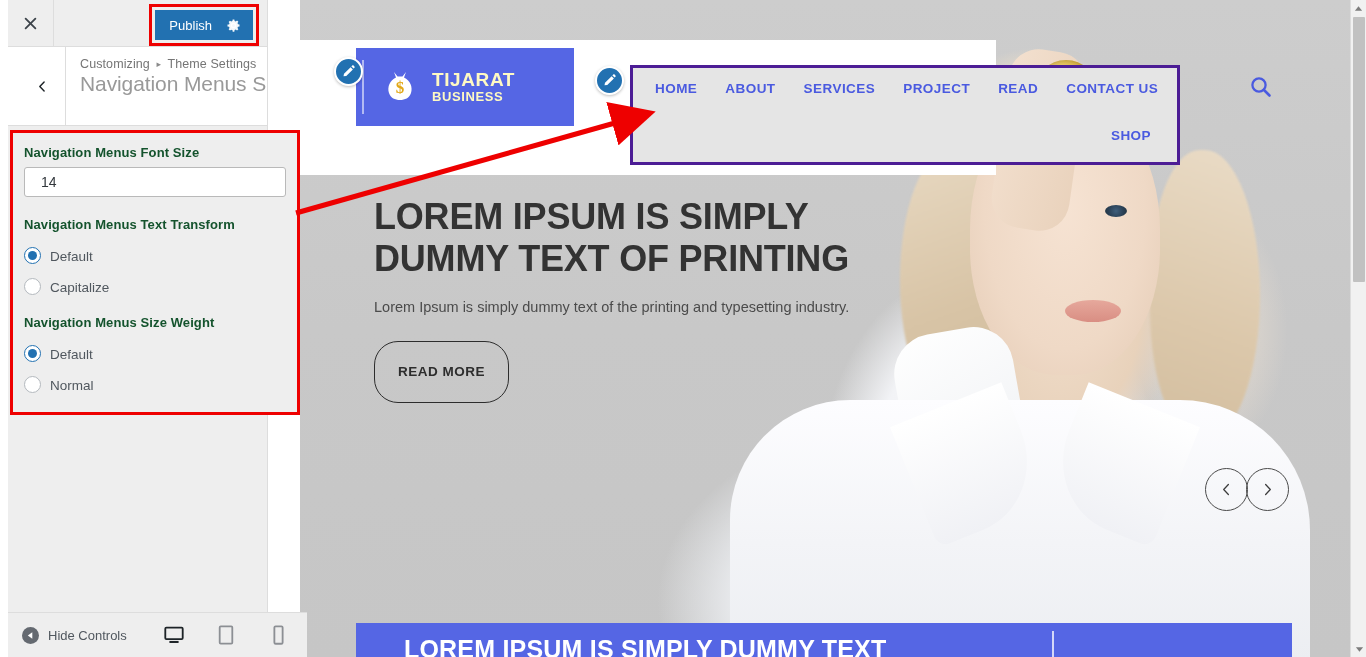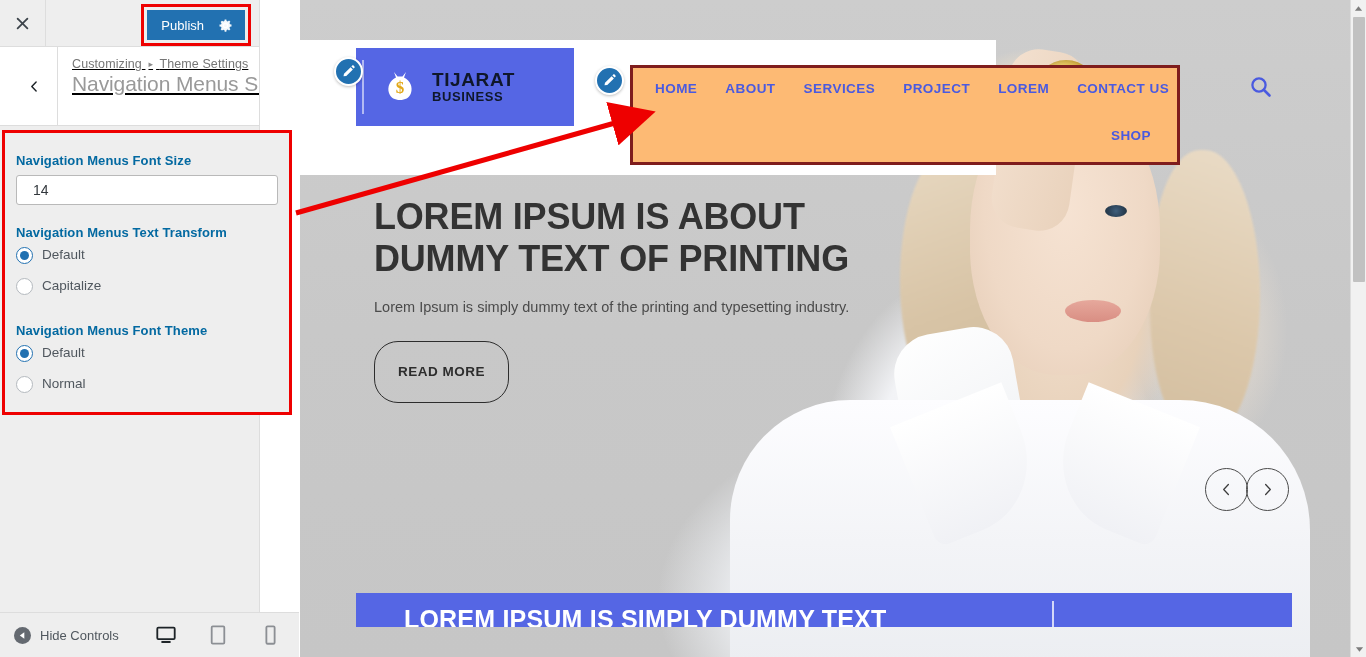--- a/index.html
+++ b/index.html
@@ -6,26 +6,25 @@
   html, body {
     width: 1366px; height: 657px;
     overflow: hidden;
     font-family: "Liberation Sans", sans-serif;
     background: #fff;
   }
   #app { position: relative; width: 1366px; height: 657px; }
 
   
   .sidebar {
-    position: absolute; left: 0; top: 0;
+    position: absolute; left: 8px; top: 0;
     width: 260px; height: 657px;
     background: #eeeeee;
     border-right: 1px solid #dddddd;
     z-index: 20;
-    text-decoration: underline;
   }
   .sb-topbar {
     position: relative;
     height: 47px;
     background: #eeeeee;
     border-bottom: 1px solid #dddddd;
     display: flex; align-items: center;
   }
   .close-btn {
     width: 46px; height: 46px;
@@ -100,41 +99,40 @@
   }
   .controls {
     position: absolute;
     left: 5px; top: 133px;
     width: 284px; height: 279px;
     background: #eeeeee;
     padding: 12px 11px 0 11px;
   }
   .ctl-label {
     font-size: 13px;
-    color: #0369a1;
+    color: #14532d;
     font-weight: bold;
     margin-bottom: 7px;
     letter-spacing: .1px;
-    margin-top: 8px;
   }
   .num-input {
     width: 100%;
     height: 30px;
     border: 1px solid #b9b9b9;
     border-radius: 3px;
     background: #fff;
     font-size: 14px;
     color: #32373c;
     padding: 0 16px;
     font-family: "Liberation Sans", sans-serif;
     outline: none;
   }
   .grp { margin-top: 20px; }
   .radio-row {
-    display: flex; align-items: flex-start;
+    display: flex; align-items: flex-end;
     gap: 9px;
     height: 25px;
     margin-bottom: 6px;
     cursor: pointer;
   }
   .radio {
     width: 17px; height: 17px;
     border-radius: 50%;
     border: 1px solid #b4b9be;
     background: #fff;
@@ -298,21 +296,21 @@
     z-index: 6;
   }
   .logo-rule {
     position: absolute; left: 6px; top: 12px;
     width: 2px; height: 54px;
     background: rgba(255,255,255,.55);
   }
   .logo-bag { margin-left: 24px; flex: 0 0 auto; }
   .logo-txt {
     margin-left: 12px;
-    color: #0f172a;
+    color: #fef9c3;
     line-height: 1.05;
   }
   .logo-l1 { font-size: 19px; font-weight: bold; letter-spacing: .6px; }
   .logo-l2 { font-size: 13px; font-weight: bold; letter-spacing: .6px; }
 
   .edit-pin {
     position: absolute;
     width: 29px; height: 29px;
     border-radius: 50%;
     background: #2271b1;
@@ -322,23 +320,23 @@
     cursor: pointer;
     z-index: 8;
   }
   #pin-logo { left: 334px; top: 57px; }
   #pin-nav  { left: 595px; top: 66px; }
 
   .nav-hl {
     position: absolute;
     left: 630px; top: 65px;
     width: 550px; height: 100px;
-    border: 3px solid #7f1d1d;
+    border: 3px solid #4c1d95;
     z-index: 7;
-    background: #fdba74;
+    background: #e5e5e5;
   }
   .nav-list {
     position: absolute;
     left: 0; top: 0; right: 0; bottom: 0;
     padding: 13px 12px 0 8px;
   }
   .nav-row { display: flex; align-items: flex-start; }
   .nav-item {
     color: #4a5ae0;
     font-size: 13.5px;
@@ -402,21 +400,21 @@
     background: transparent;
     display: flex; align-items: center; justify-content: center;
     cursor: pointer;
     color: #3b3b3b;
   }
   .snav.next { margin-left: -2px; }
 
   
   .band {
     position: absolute;
-    left: 356px; top: 593px;
+    left: 356px; top: 623px;
     width: 936px; height: 34px;
     background: #5566e4;
     z-index: 5;
     overflow: hidden;
   }
   .band-txt {
     position: absolute;
     left: 48px; top: 12px;
     color: #fff;
     font-size: 25px;
@@ -507,38 +505,38 @@
     </svg>
   </div>
 
   <div class="nav-hl">
     <nav class="nav-list">
       <div class="nav-row">
         <a class="nav-item">HOME</a>
         <a class="nav-item">ABOUT</a>
         <a class="nav-item">SERVICES</a>
         <a class="nav-item">PROJECT</a>
-        <a class="nav-item">LOREM</a>
+        <a class="nav-item">READ</a>
         <a class="nav-item">CONTACT US</a>
       </div>
       <div class="nav-row second">
         <a class="nav-item">SHOP</a>
       </div>
     </nav>
   </div>
 
   <div class="search-ico">
     <svg width="26" height="26" viewBox="0 0 26 26">
       <circle cx="11" cy="11" r="6.6" fill="none" stroke="#4a5ae0" stroke-width="2.3"></circle>
       <line x1="16" y1="16" x2="21.5" y2="21.5" stroke="#4a5ae0" stroke-width="2.6" stroke-linecap="round"></line>
     </svg>
   </div>
 
   <div class="hero-copy">
-    <h1 class="hero-h1">LOREM IPSUM IS ABOUT DUMMY TEXT OF PRINTING</h1>
+    <h1 class="hero-h1">LOREM IPSUM IS SIMPLY DUMMY TEXT OF PRINTING</h1>
     <p class="hero-sub">Lorem Ipsum is simply dummy text of the printing and typesetting industry.</p>
     <button class="read-more">READ MORE</button>
   </div>
 
   <div class="slider-nav">
     <div class="snav prev">
       <svg width="15" height="15" viewBox="0 0 24 24">
         <polyline points="15,4 7.5,12 15,20" fill="none" stroke="#3b3b3b" stroke-width="2" stroke-linecap="round" stroke-linejoin="round"></polyline>
       </svg>
     </div>
@@ -602,21 +600,21 @@
           <span class="radio on"></span>
           <span class="radio-lbl">Default</span>
         </div>
         <div class="radio-row">
           <span class="radio"></span>
           <span class="radio-lbl">Capitalize</span>
         </div>
       </div>
 
       <div class="grp">
-        <div class="ctl-label">Navigation Menus Font Theme</div>
+        <div class="ctl-label">Navigation Menus Size Weight</div>
         <div class="radio-row">
           <span class="radio on"></span>
           <span class="radio-lbl">Default</span>
         </div>
         <div class="radio-row">
           <span class="radio"></span>
           <span class="radio-lbl">Normal</span>
         </div>
       </div>
     </div>

